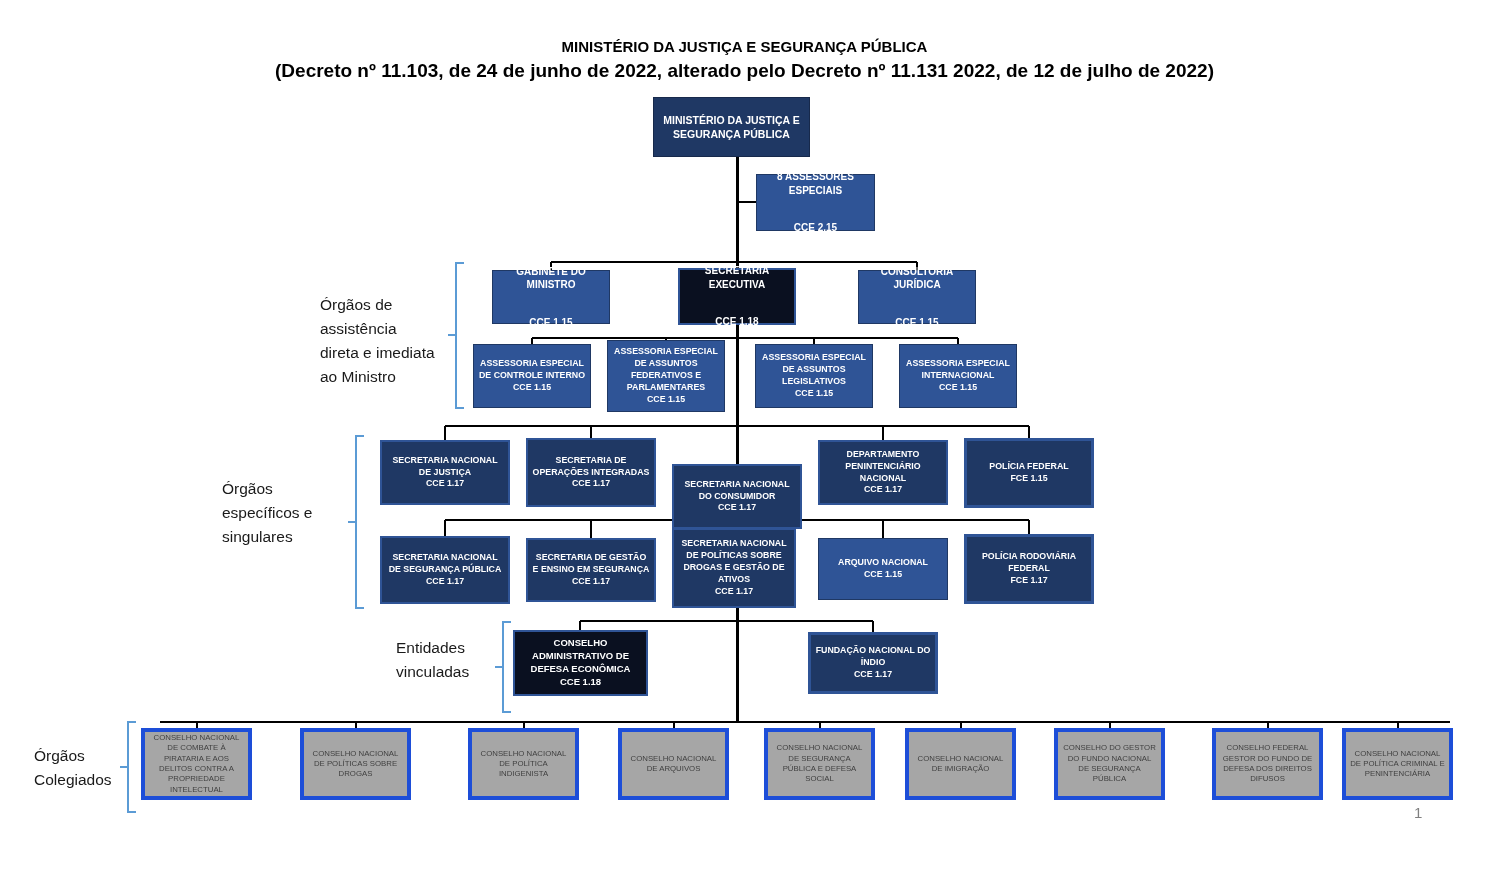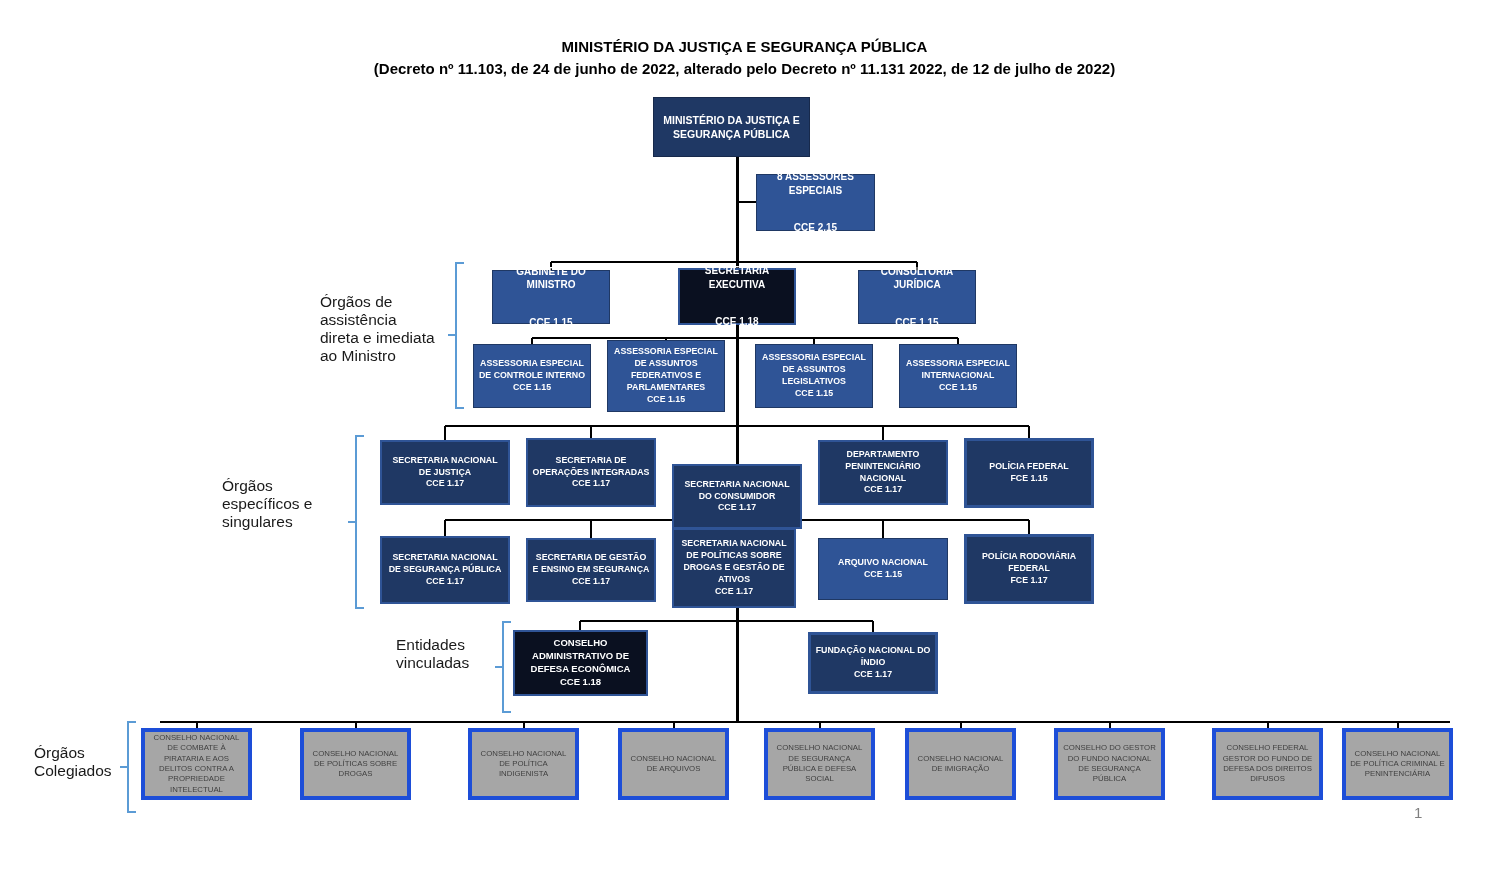--- a/index.html
+++ b/index.html
@@ -1,37 +1,37 @@
 <!DOCTYPE html>
 <html><head>
 <meta charset="utf-8">
 <style>
   html,body{margin:0;padding:0;background:#ffffff;}
   .canvas{position:relative;width:1489px;height:878px;background:#ffffff;overflow:hidden;
           font-family:"Liberation Sans",sans-serif;}
   .title{position:absolute;top:38px;left:0;width:1489px;text-align:center;
          font-size:15px;font-weight:bold;color:#000;}
   .subtitle{position:absolute;top:60px;left:0;width:1489px;text-align:center;
-         font-size:15px;font-weight:bold;color:#000;}
+         font-size:19px;font-weight:bold;color:#000;}
   .connectors{position:absolute;top:0;left:0;}
   .box{position:absolute;display:flex;flex-direction:column;align-items:center;justify-content:center;
        text-align:center;color:#fff;font-weight:bold;box-sizing:border-box;padding:2px 4px;line-height:1.35;}
   .box span{display:block;}
   .v-navy{background:#1F3864;border:2px solid #2F5496;}
   .v-navy-plain{background:#1F3864;border:1px solid #17294b;}
   .v-navy-thick{background:#1F3864;border:3px solid #2F5496;}
   .v-blue{background:#2F5496;border:1px solid #1F3864;}
   .v-black{background:#0A1020;border:2px solid #2F5496;}
   .v-gray{background:#A6A6A6;border:4px solid #1d4ed8;color:#3F3F3F;font-weight:400;line-height:1.32;}
   .fs-m{font-size:10.5px;}
   .fs-a{font-size:10px;gap:24px;}
   .fs-b{font-size:8.8px;}
   .fs-e{font-size:9.5px;}
   .fs-g{font-size:7.8px;}
-  .section-label{position:absolute;font-size:15.5px;color:#1a1a1a;line-height:18px;}
+  .section-label{position:absolute;font-size:15.5px;color:#1a1a1a;line-height:24px;}
   .pagenum{position:absolute;left:1414px;top:804px;font-size:15px;color:#7f7f7f;}
 </style>
 </head>
 <body>
 
 <div class="canvas">
 
   <div class="title">MINISTÉRIO DA JUSTIÇA E SEGURANÇA PÚBLICA</div>
   <div class="subtitle">(Decreto nº 11.103, de 24 de junho de 2022, alterado pelo Decreto nº 11.131 2022, de 12 de julho de 2022)</div>
 

